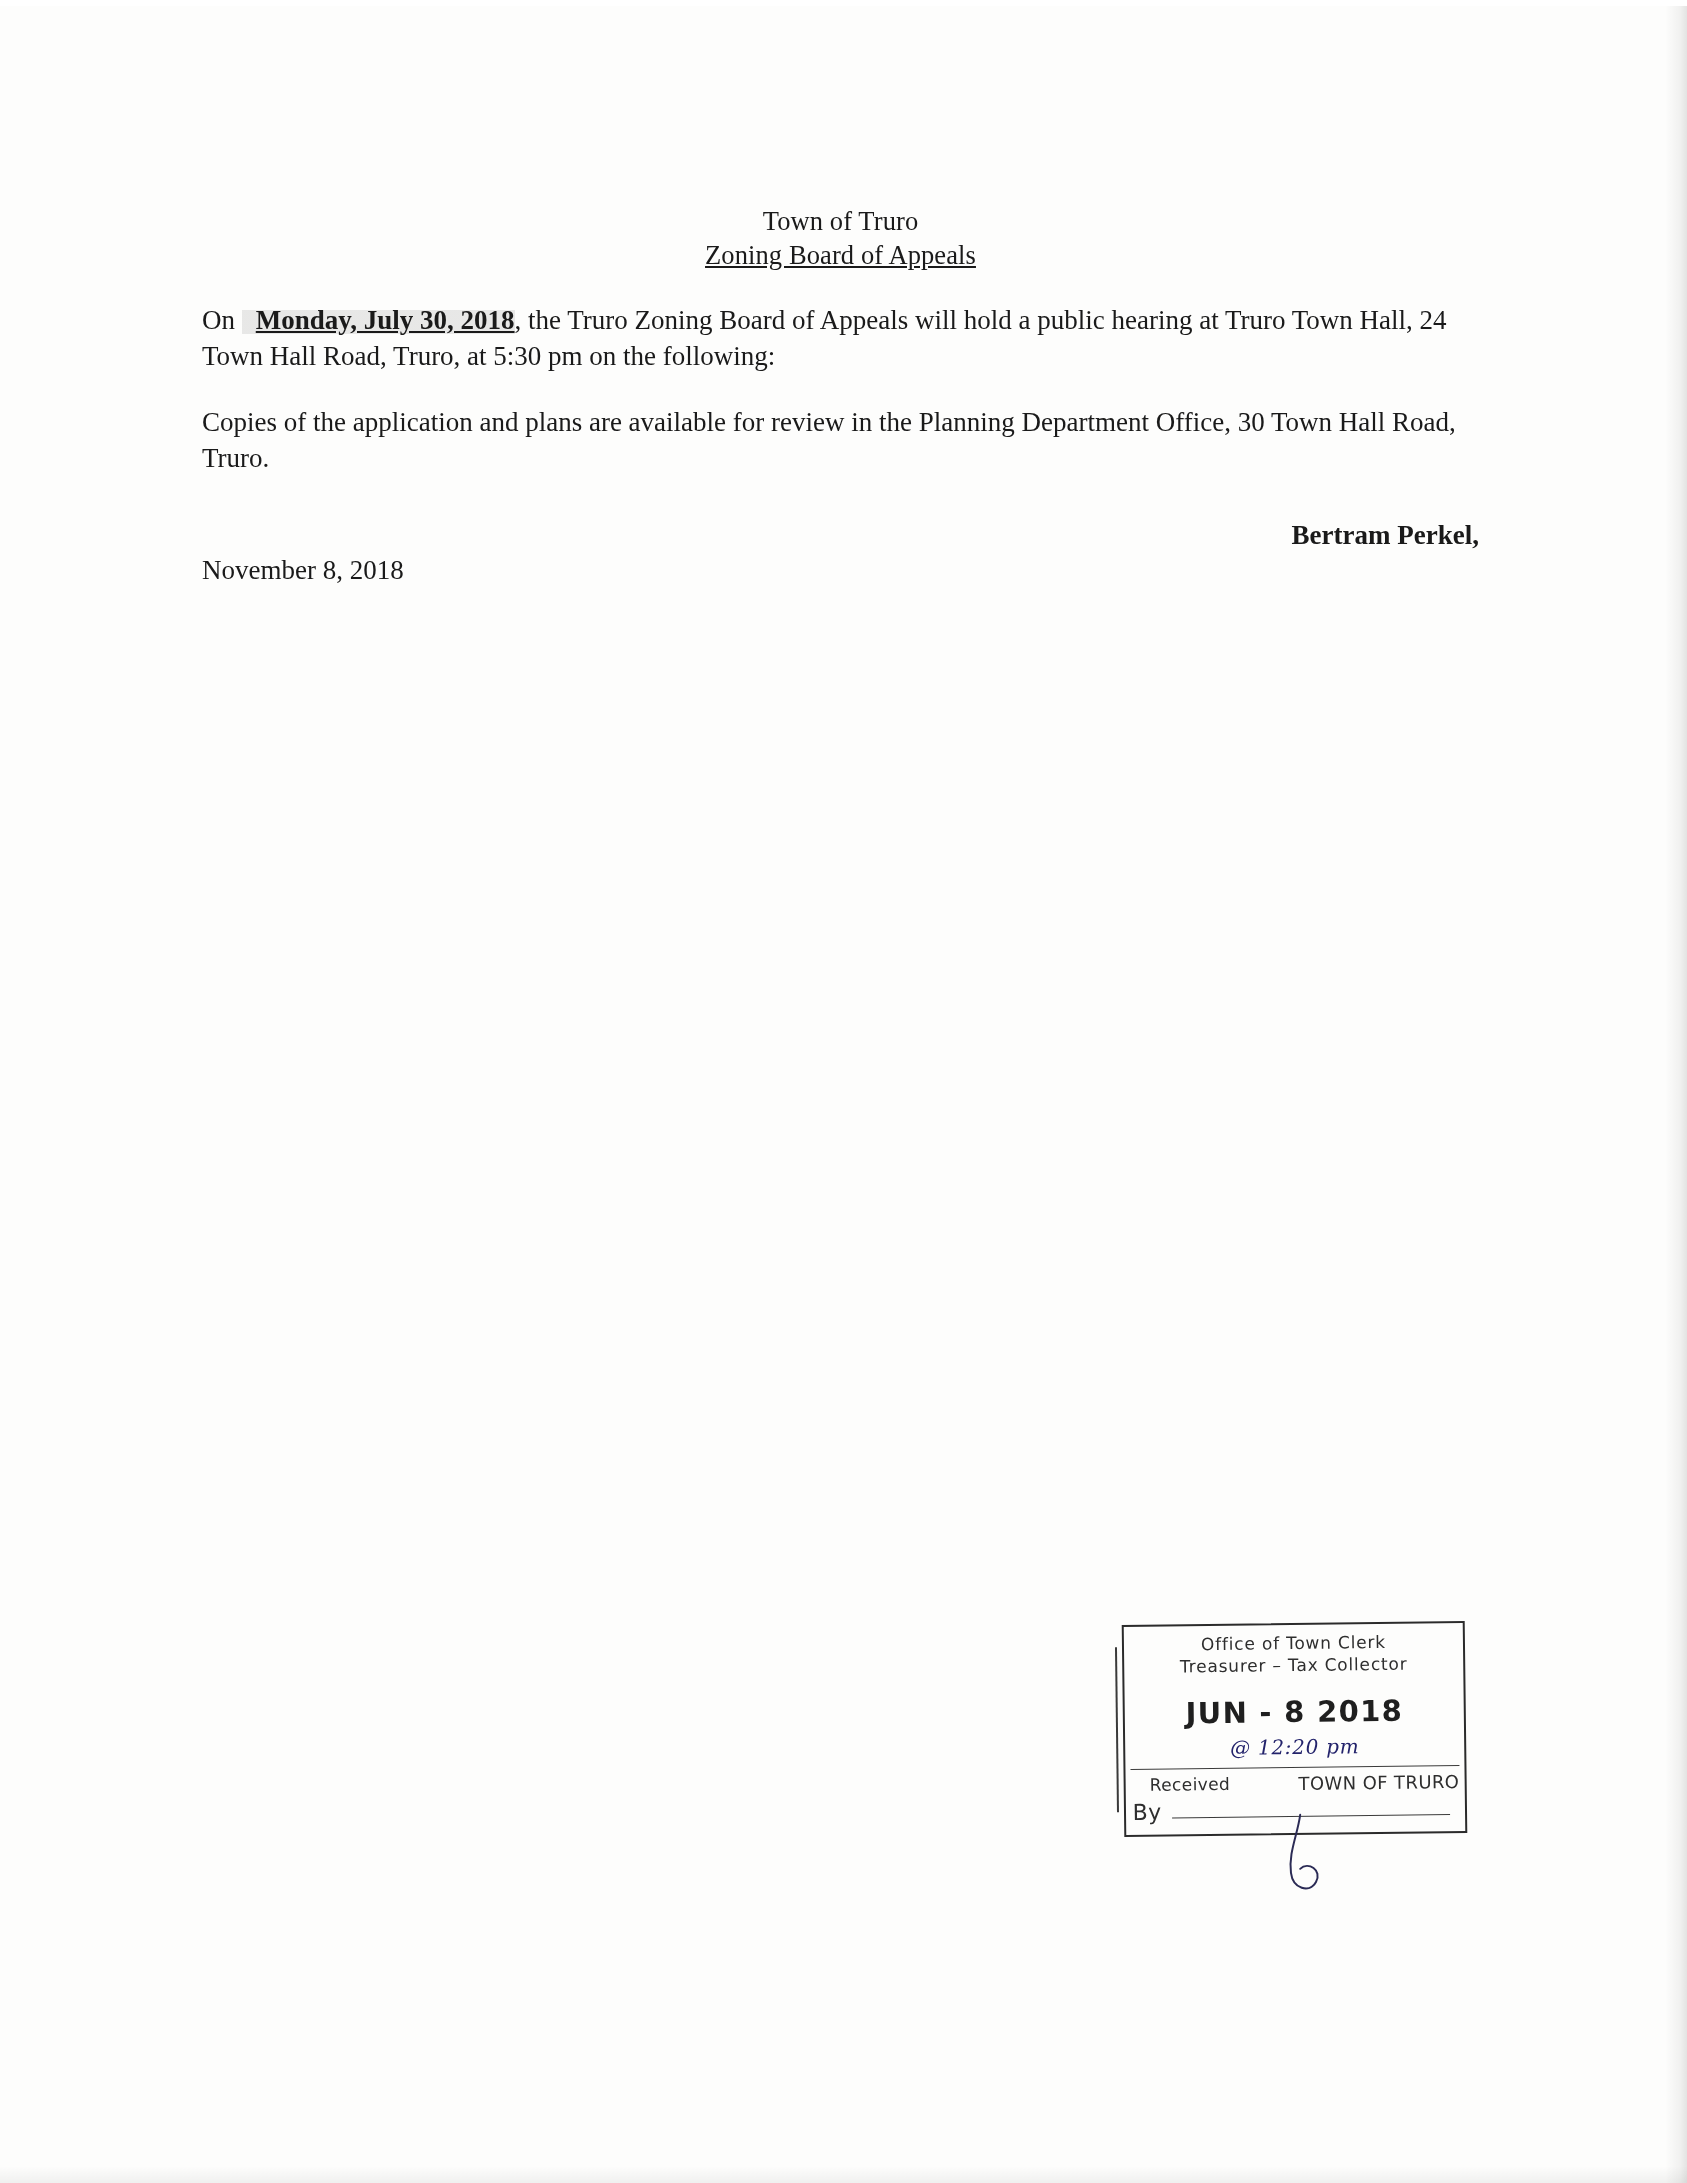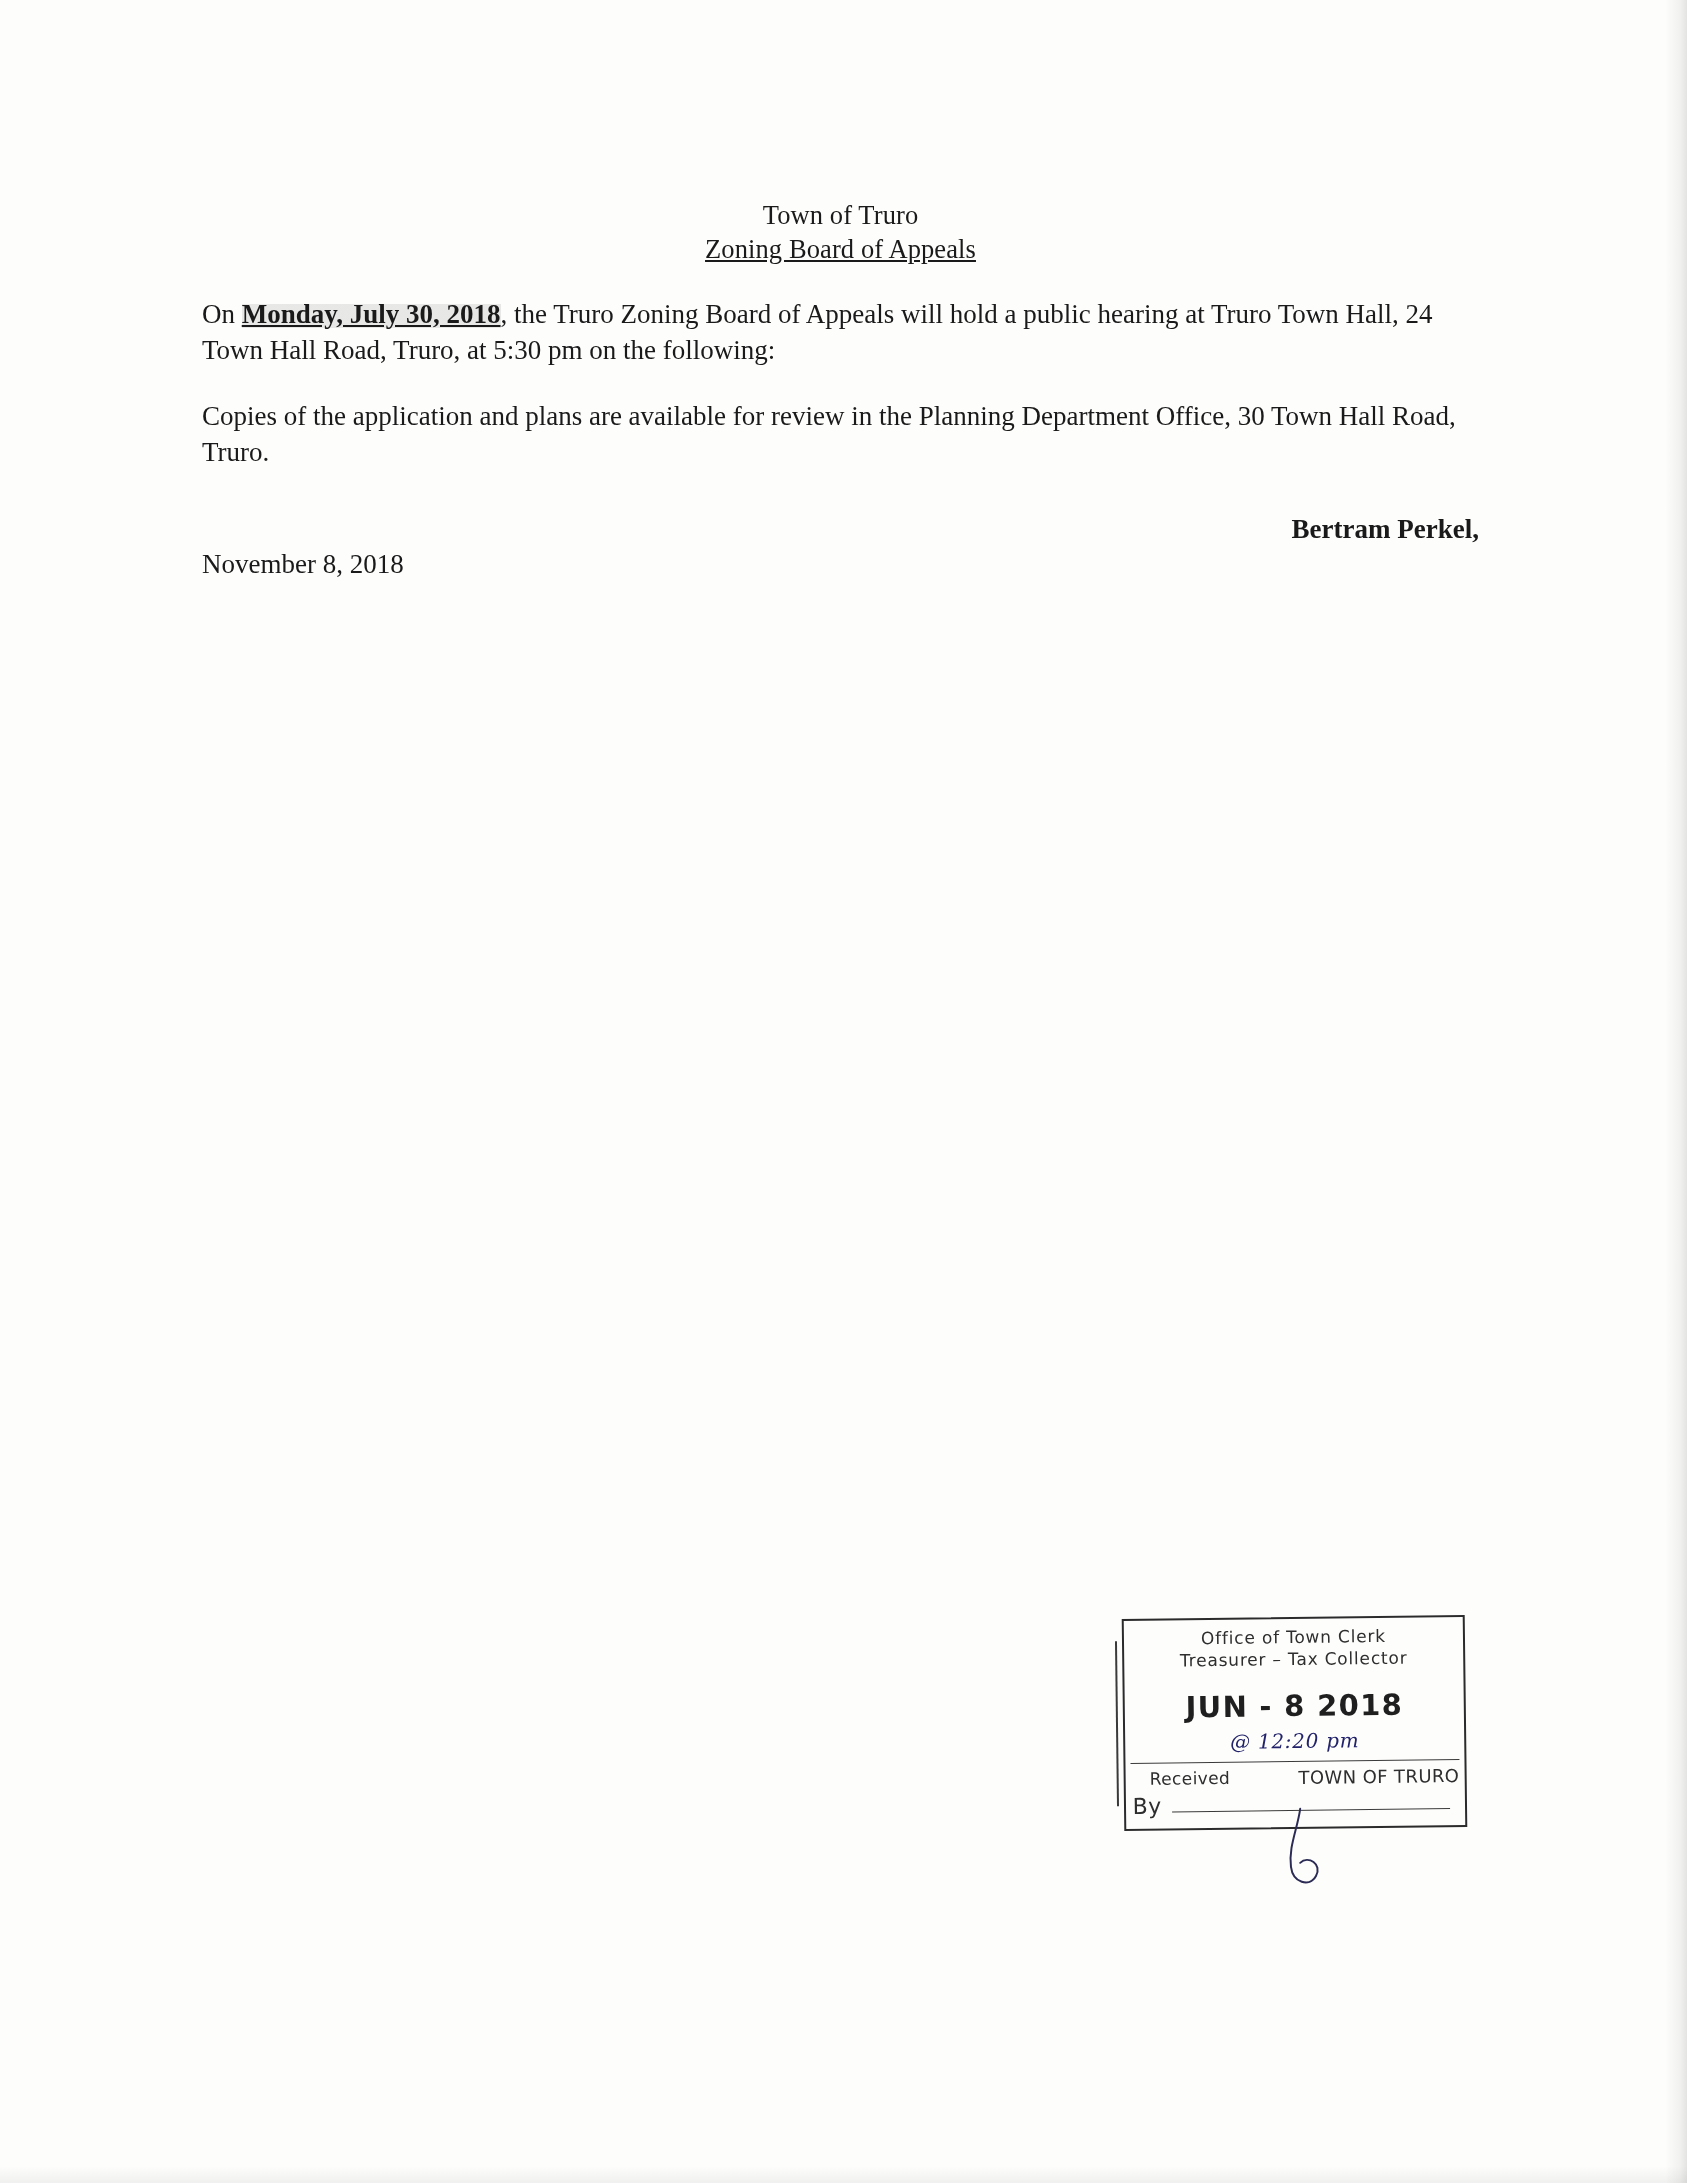--- a/index.html
+++ b/index.html
@@ -14,20 +14,21 @@
     font-family: "Liberation Serif", serif;
     color: #1a1a1a;
     overflow: hidden;
   }
 
   
   .page {
     position: absolute;
     inset: 0;
     background: #fdfdfc;
+    margin-top: 6px;
   }
 
   .scan-edge-right {
     position: absolute;
     top: 0;
     right: 0;
     width: 22.5px;
     height: 2183px;
     background: linear-gradient(to right, rgba(255,255,255,0) 0%, rgba(0,0,0,0.05) 70%, rgba(0,0,0,0.10) 100%);
   }
@@ -60,20 +61,21 @@
     line-height: 1.33;
     margin-top: 30px;
     text-align: left;
   }
 
   .b { font-weight: bold; }
   .u-highlight {
     font-weight: bold;
     text-decoration: underline;
     background: linear-gradient(to bottom, rgba(0,0,0,0.00) 0%, rgba(0,0,0,0.00) 18%, rgba(120,120,120,0.16) 18%, rgba(120,120,120,0.16) 96%, rgba(0,0,0,0) 96%);
+    padding-left: 14px;
   }
 
   .sig-block {
     margin-top: 41px;
     font-size: 27px;
     line-height: 1.33;
   }
   .sig-name { font-weight: bold; text-align: right; }
 
   

